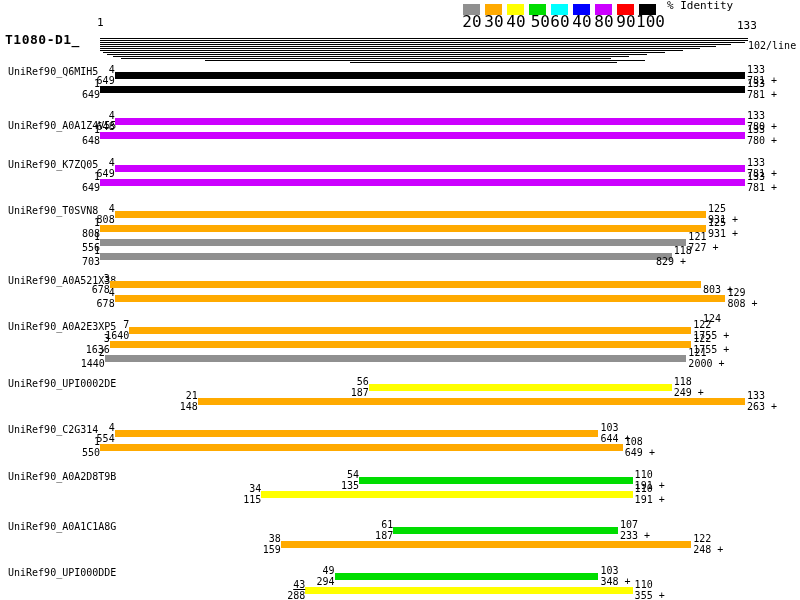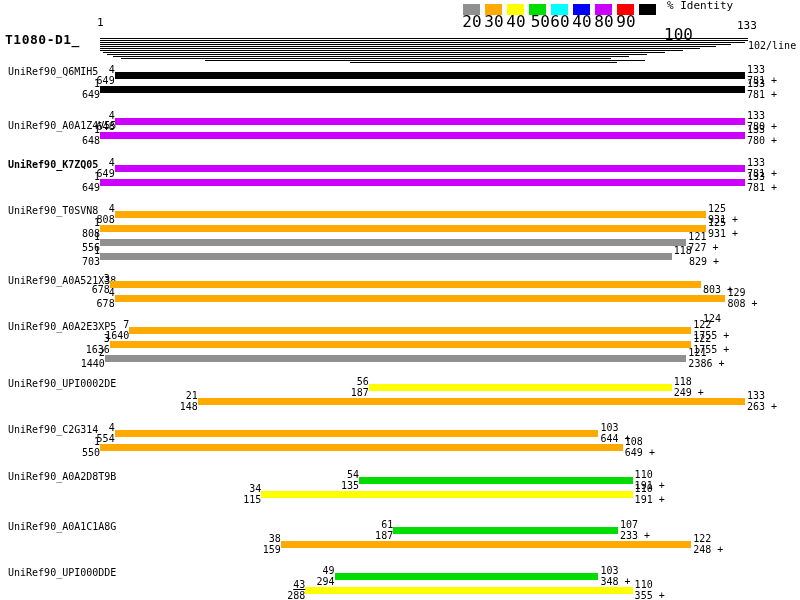--- a/index.html
+++ b/index.html
@@ -34,21 +34,21 @@
       <div class="swatch-label" style="left: 526px; top: 17px; text-align: right;">50</div>
       <div class="swatch" style="left: 551px; top: 4px; background: rgb(0, 255, 255);"></div>
       <div class="swatch-label" style="left: 548px; top: 17px;">60</div>
       <div class="swatch" style="left: 573px; top: 4px; background: rgb(0, 0, 255);"></div>
       <div class="swatch-label" style="left: 570px; top: 17px;">40</div>
       <div class="swatch" style="left: 595px; top: 4px; background: rgb(204, 0, 255);"></div>
       <div class="swatch-label" style="left: 592px; top: 17px;">80</div>
       <div class="swatch" style="left: 617px; top: 4px; background: rgb(255, 0, 0);"></div>
       <div class="swatch-label" style="left: 614px; top: 17px;">90</div>
       <div class="swatch" style="left: 639px; top: 4px; background: rgb(0, 0, 0);"></div>
-      <div class="swatch-label" style="left: 664px; top: 17px; margin-top: 13px;">100</div>
+      <div class="swatch-label" style="left: 636px; top: 17px;">100</div>
     </div>
   <div id="legend-title" style="left:667px;top:0;">% Identity</div>
   <div id="query-title" style="left:5px;top:33px;">T1080-D1_</div>
   <div id="axis-start" style="left:97px;top:17px;">1</div>
   <div id="axis-end" style="left:737px;top:20px;">133</div>
   <div id="per-line" style="left:748px;top:41px;">102/line</div>
   <div id="histogram">
       <div class="covline" style="left: 100px; top: 38px; width: 648px;"></div>
       <div class="covline" style="left: 100px; top: 40px; width: 648px;"></div>
       <div class="covline" style="left: 100px; top: 42px; width: 645px;"></div>
@@ -79,21 +79,21 @@
       <div class="bar" style="left: 114.659px; top: 118px; width: 630.341px; background: rgb(204, 0, 255);"></div>
       <div class="num num-r" style="left: 114.659px; top: 111px;">4</div>
       <div class="num num-r" style="left: 114.659px; top: 122px;">648</div>
       <div class="num" style="left: 747px; top: 111px;">133</div>
       <div class="num" style="left: 747px; top: 122px;">780 +</div>
       <div class="bar" style="left: 100px; top: 132px; width: 645px; background: rgb(204, 0, 255);"></div>
       <div class="num num-r" style="left: 100px; top: 125px;">1</div>
       <div class="num num-r" style="left: 100px; top: 136px;">648</div>
       <div class="num" style="left: 747px; top: 125px;">133</div>
       <div class="num" style="left: 747px; top: 136px;">780 +</div>
-      <div class="seq-label" style="left: 8px; top: 159px; font-weight: bold;">UniRef90_K7ZQ05</div>
+      <div class="seq-label" style="left: 8px; top: 159px;">UniRef90_K7ZQ05</div>
       <div class="bar" style="left: 114.659px; top: 165px; width: 630.341px; background: rgb(204, 0, 255);"></div>
       <div class="num num-r" style="left: 114.659px; top: 158px;">4</div>
       <div class="num num-r" style="left: 114.659px; top: 169px;">649</div>
       <div class="num" style="left: 747px; top: 158px;">133</div>
       <div class="num" style="left: 747px; top: 169px;">781 +</div>
       <div class="bar" style="left: 100px; top: 179px; width: 645px; background: rgb(204, 0, 255);"></div>
       <div class="num num-r" style="left: 100px; top: 172px;">1</div>
       <div class="num num-r" style="left: 100px; top: 183px;">649</div>
       <div class="num" style="left: 747px; top: 172px;">133</div>
       <div class="num" style="left: 747px; top: 183px;">781 +</div>
@@ -110,21 +110,21 @@
       <div class="num" style="left: 707.909px; top: 229px;">931 +</div>
       <div class="bar" style="left: 100px; top: 239px; width: 586.364px; background: rgb(144, 144, 144);"></div>
       <div class="num num-r" style="left: 100px; top: 232px;">1</div>
       <div class="num num-r" style="left: 100px; top: 243px;">556</div>
       <div class="num" style="left: 688.364px; top: 232px;">121</div>
       <div class="num" style="left: 688.364px; top: 243px;">727 +</div>
       <div class="bar" style="left: 100px; top: 253px; width: 571.705px; background: rgb(144, 144, 144);"></div>
       <div class="num num-r" style="left: 100px; top: 246px;">1</div>
       <div class="num num-r" style="left: 100px; top: 257px;">703</div>
       <div class="num" style="left: 673.705px; top: 246px;">118</div>
-      <div class="num" style="left: 689px; top: 257px;">829 +</div>
+      <div class="num" style="left: 656px; top: 257px;">829 +</div>
       <div class="seq-label" style="left: 8px; top: 275px;">UniRef90_A0A521X38</div>
       <div class="bar" style="left: 109.773px; top: 281px; width: 591.25px; background: rgb(255, 170, 0);"></div>
       <div class="num num-r" style="left: 109.773px; top: 274px;">3</div>
       <div class="num num-r" style="left: 109.773px; top: 285px;">678</div>
       <div class="num" style="left: 703.023px; top: 274px; margin-top: 40px;">124</div>
       <div class="num" style="left: 703.023px; top: 285px;">803 +</div>
       <div class="bar" style="left: 114.659px; top: 295px; width: 610.795px; background: rgb(255, 170, 0);"></div>
       <div class="num num-r" style="left: 114.659px; top: 288px;">4</div>
       <div class="num num-r" style="left: 114.659px; top: 299px;">678</div>
       <div class="num" style="left: 727.455px; top: 288px;">129</div>
@@ -137,21 +137,21 @@
       <div class="num" style="left: 693.25px; top: 331px;">1755 +</div>
       <div class="bar" style="left: 109.773px; top: 341px; width: 581.477px; background: rgb(255, 170, 0);"></div>
       <div class="num num-r" style="left: 109.773px; top: 334px;">3</div>
       <div class="num num-r" style="left: 109.773px; top: 345px;">1636</div>
       <div class="num" style="left: 693.25px; top: 334px;">122</div>
       <div class="num" style="left: 693.25px; top: 345px;">1755 +</div>
       <div class="bar" style="left: 104.886px; top: 355px; width: 581.477px; background: rgb(144, 144, 144);"></div>
       <div class="num num-r" style="left: 104.886px; top: 348px;">2</div>
       <div class="num num-r" style="left: 104.886px; top: 359px;">1440</div>
       <div class="num" style="left: 688.364px; top: 348px;">121</div>
-      <div class="num" style="left: 688.364px; top: 359px;">2386 +</div>
+      <div class="num" style="left: 688.364px; top: 359px;">2000 +</div>
       <div class="seq-label" style="left: 8px; top: 378px;">UniRef90_UPI0002DE</div>
       <div class="bar" style="left: 368.75px; top: 384px; width: 302.955px; background: rgb(255, 255, 0);"></div>
       <div class="num num-r" style="left: 368.75px; top: 377px;">56</div>
       <div class="num num-r" style="left: 368.75px; top: 388px;">187</div>
       <div class="num" style="left: 673.705px; top: 377px;">118</div>
       <div class="num" style="left: 673.705px; top: 388px;">249 +</div>
       <div class="bar" style="left: 197.727px; top: 398px; width: 547.273px; background: rgb(255, 170, 0);"></div>
       <div class="num num-r" style="left: 197.727px; top: 391px;">21</div>
       <div class="num num-r" style="left: 197.727px; top: 402px;">148</div>
       <div class="num" style="left: 747px; top: 391px;">133</div>

